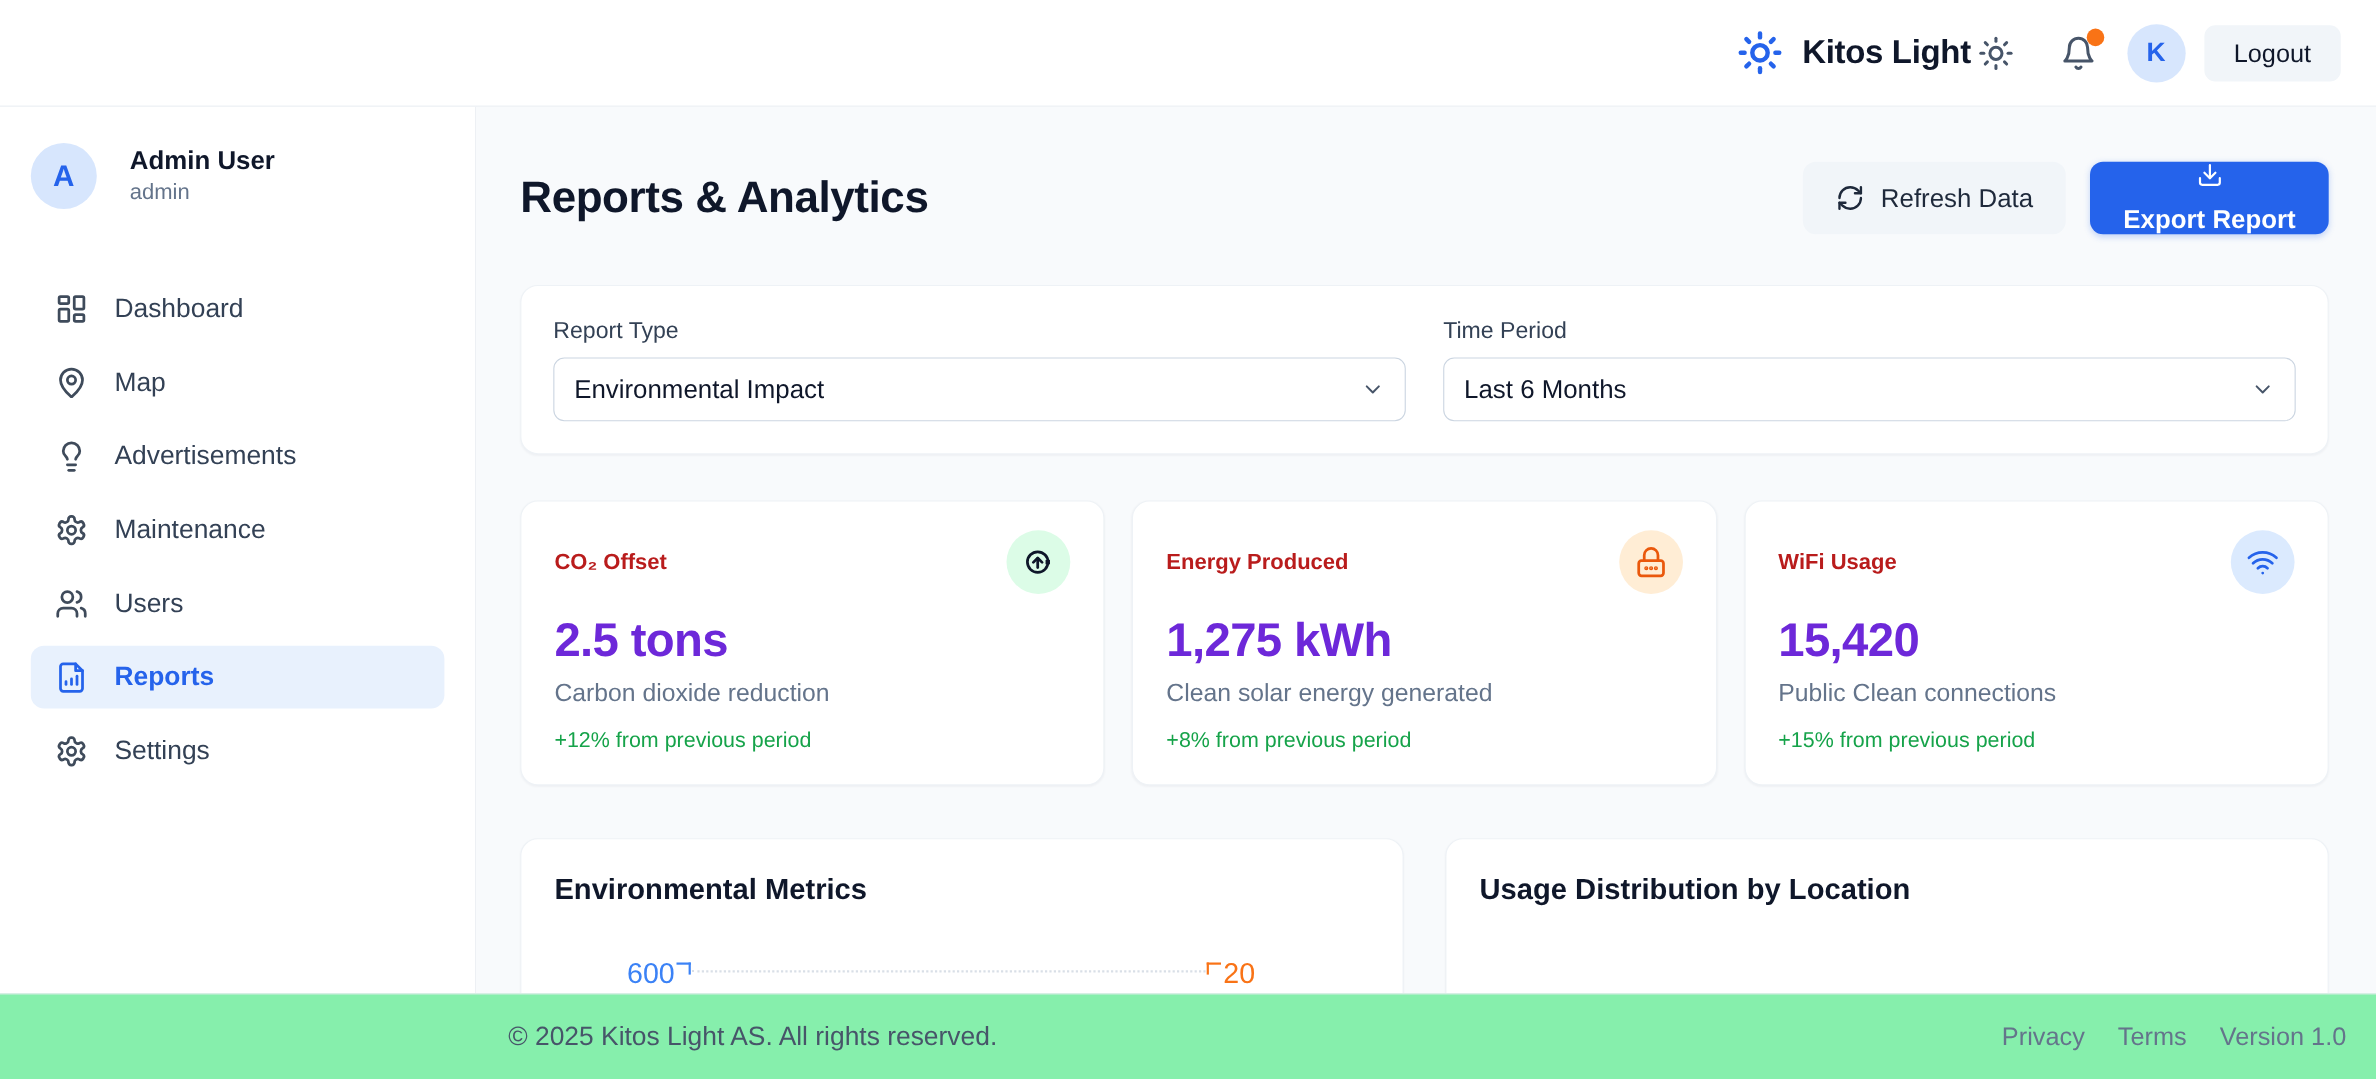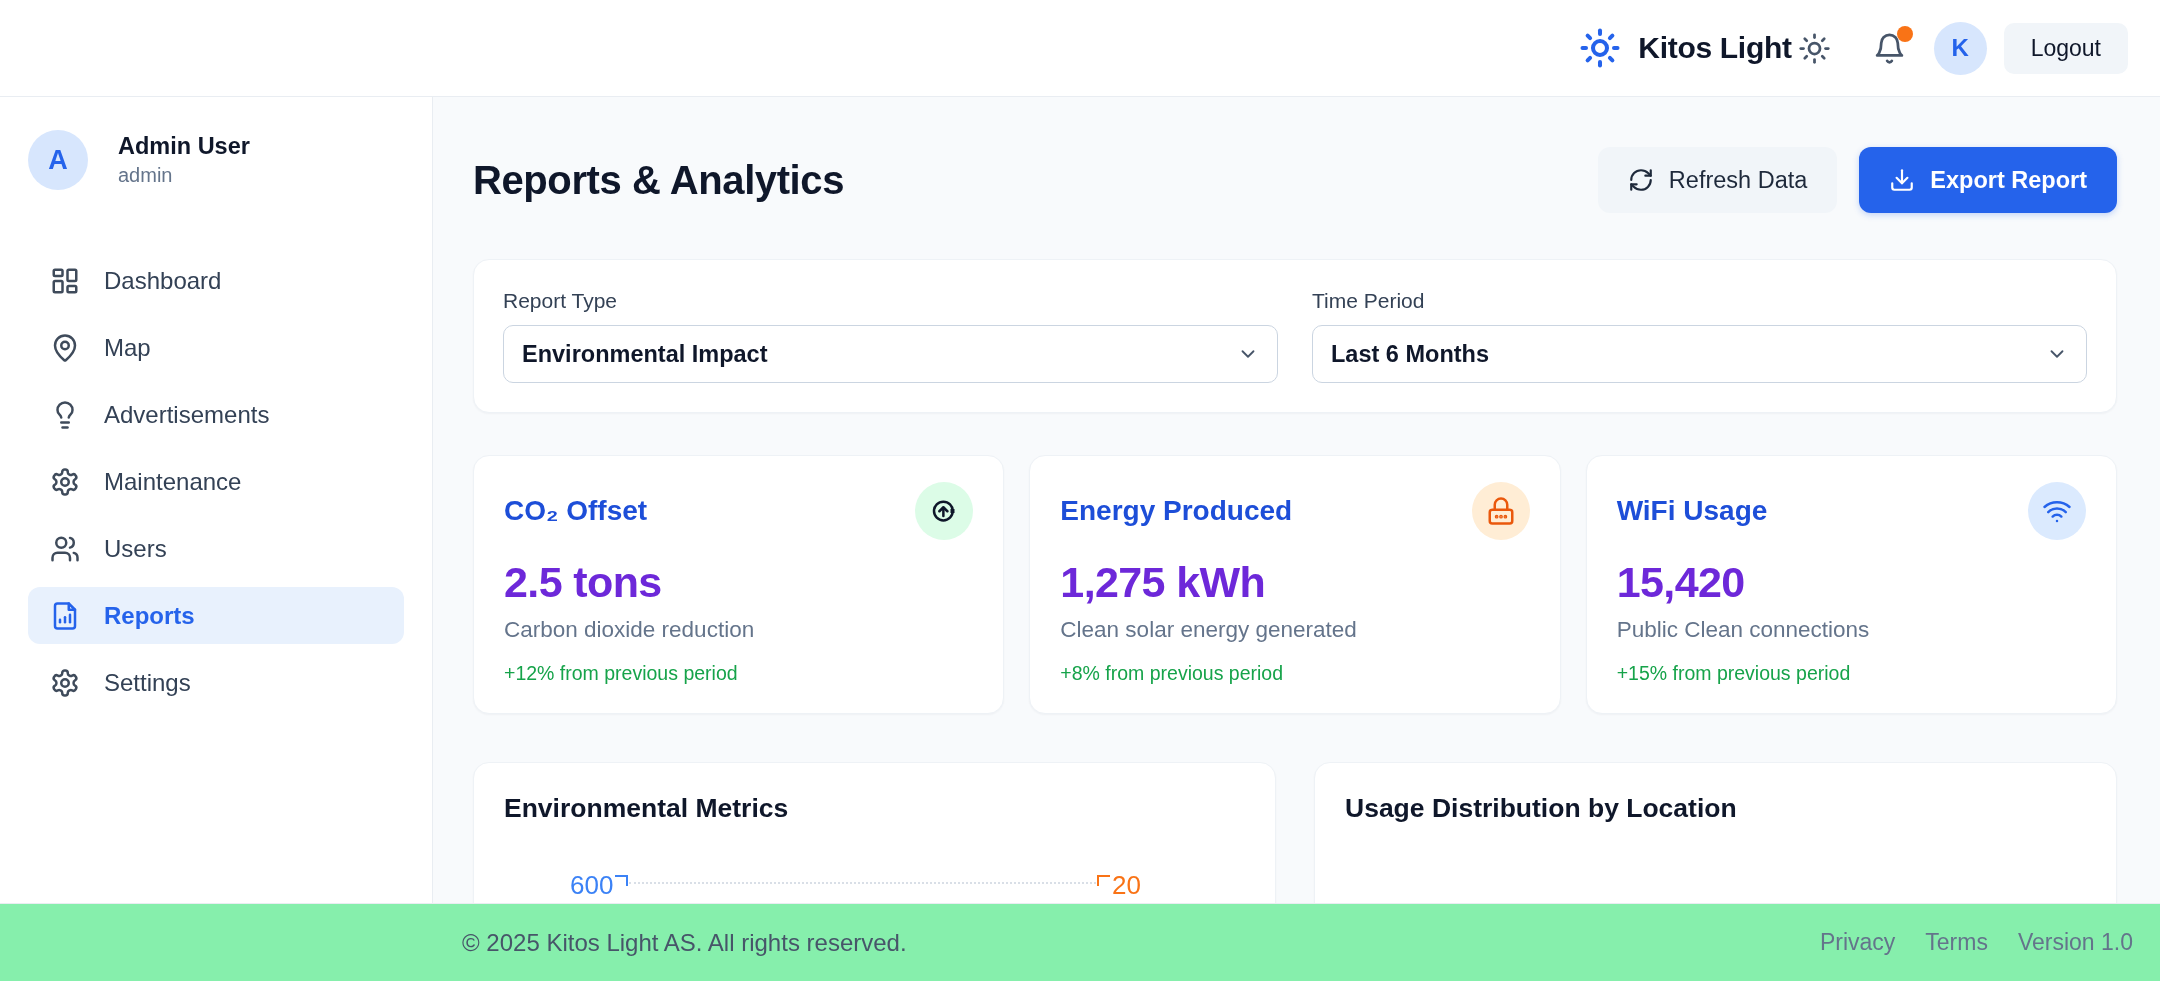--- a/index.html
+++ b/index.html
@@ -42,35 +42,35 @@
   .nav-item.active span { font-weight:600; }
 
   
   main.content { flex:1 1 auto; background:#f8fafc; padding:0 43px 0 40px; overflow:hidden; }
   .page-head { margin-top:50px; display:flex; align-items:center; justify-content:space-between; }
   .page-head h1 { font-size:40px; font-weight:800; letter-spacing:-.4px; color:#0f172a; }
   .head-actions { display:flex; align-items:center; gap:22px; }
   .btn { display:flex; align-items:center; gap:15px; height:66px; border:none; border-radius:12px; padding:0 30px; font-size:23.5px; font-family:inherit; cursor:pointer; }
   .btn svg { width:26px; height:26px; }
   .btn-refresh { background:#f1f5f9; color:#1e293b; font-weight:500; }
-  .btn-export { background:#2563eb; color:#fff; font-weight:600; box-shadow:0 2px 6px rgba(37,99,235,.25); }
+  .btn-export { background:#2563eb; color:#fff; font-weight:600; box-shadow:0 2px 6px rgba(37,99,235,.25);flex-direction:column; }
 
   .card { background:#fff; border:1px solid #eef2f6; border-radius:16px; box-shadow:0 1px 2px rgba(16,24,40,.04); }
 
   .filter-card { margin-top:46px; padding:29px; display:flex; gap:34px; }
   .filter-group { flex:1; }
   .filter-label { display:block; font-size:21px; color:#334155; font-weight:500; margin-bottom:12px; }
   .select { height:58px; background:#fff; border:1px solid #cbd5e1; border-radius:10px; display:flex; align-items:center; justify-content:space-between; padding:0 18px 0 18px; cursor:pointer; }
-  .select .sel-value { font-size:23.5px; font-weight:700; color:#0f172a; }
+  .select .sel-value { font-size:23.5px; font-weight:400; color:#0f172a; }
   .select svg { width:22px; height:22px; color:#475569; }
 
   .stats-row { margin-top:42px; display:flex; gap:25px; }
   .stat-card { flex:1; padding:26px 30px 28px 30px; }
   .stat-head { display:flex; align-items:center; justify-content:space-between; }
-  .stat-title { font-size:28px; font-weight:600; color:#1d4ed8; }
+  .stat-title { font-size:20px; font-weight:600; color:#b91c1c; }
   .stat-icon { width:58px; height:58px; border-radius:50%; display:flex; align-items:center; justify-content:center; }
   .stat-icon svg { width:30px; height:30px; }
   .stat-value { font-size:43px; font-weight:800; letter-spacing:-.6px; color:#6d28d9; margin-top:18px; }
   .stat-desc { font-size:22.5px; color:#64748b; margin-top:10px; }
   .stat-change { font-size:19.5px; color:#16a34a; font-weight:500; margin-top:19px; }
 
   .charts-row { margin-top:48px; display:flex; gap:38px; }
   .chart-card { flex:1; padding:30px; height:430px; }
   .chart-title { font-size:26.5px; font-weight:700; color:#0f172a; }
   .axis-row { margin-top:46px; display:flex; align-items:center; padding:0 104px 0 66px; }

